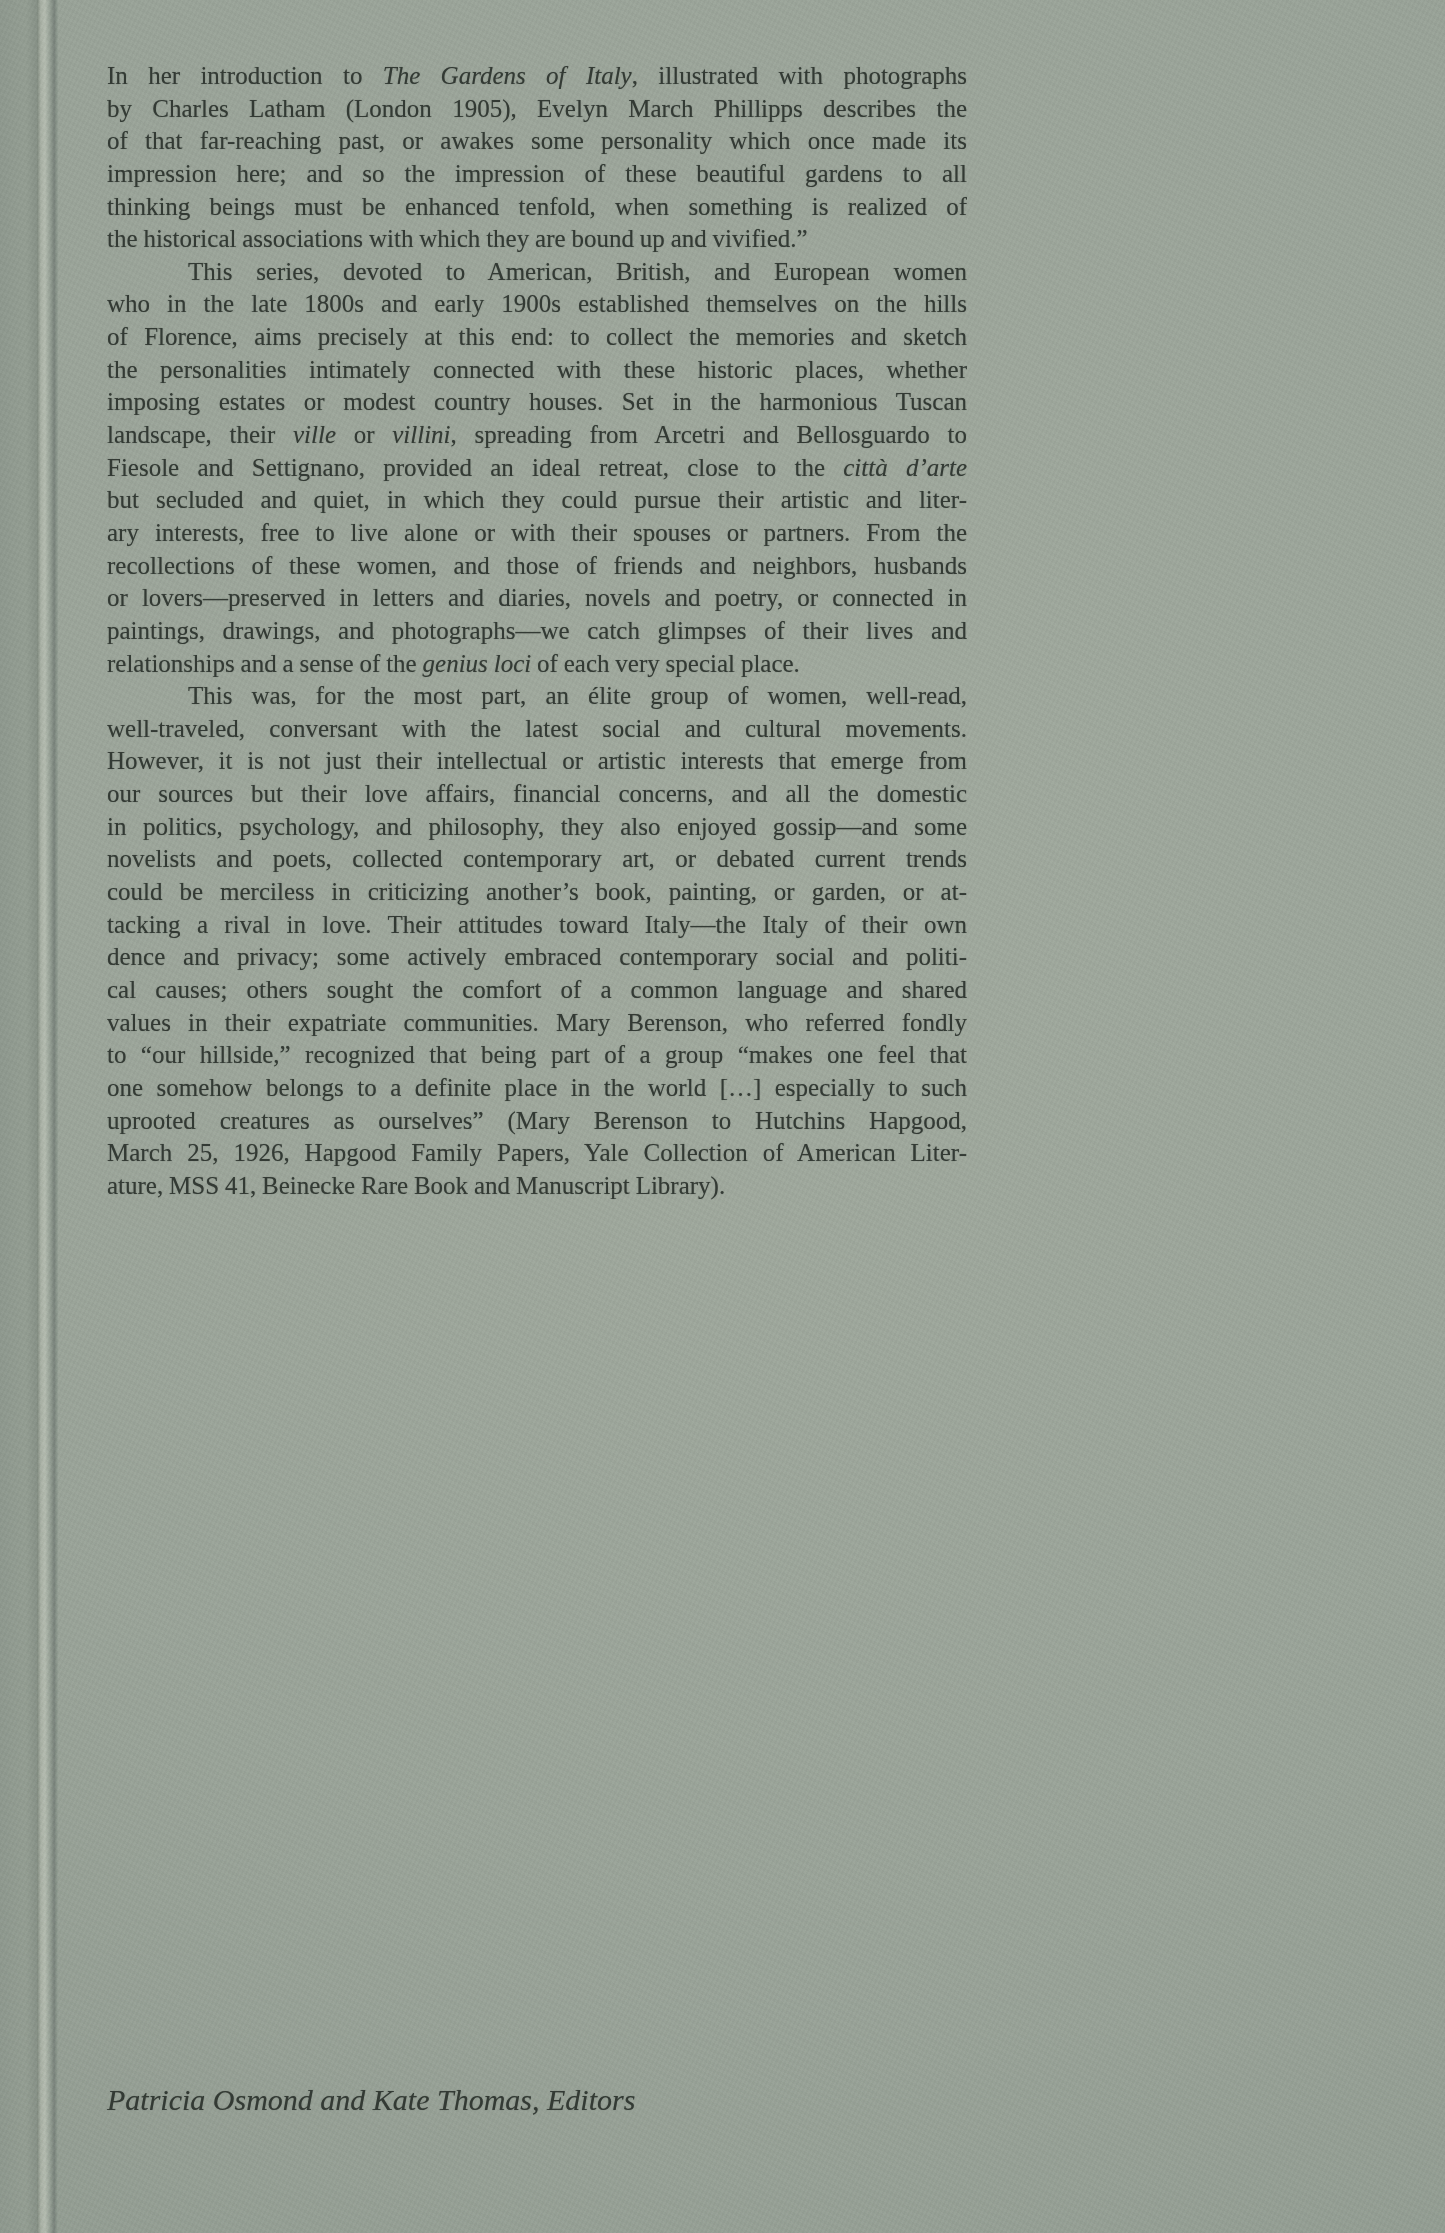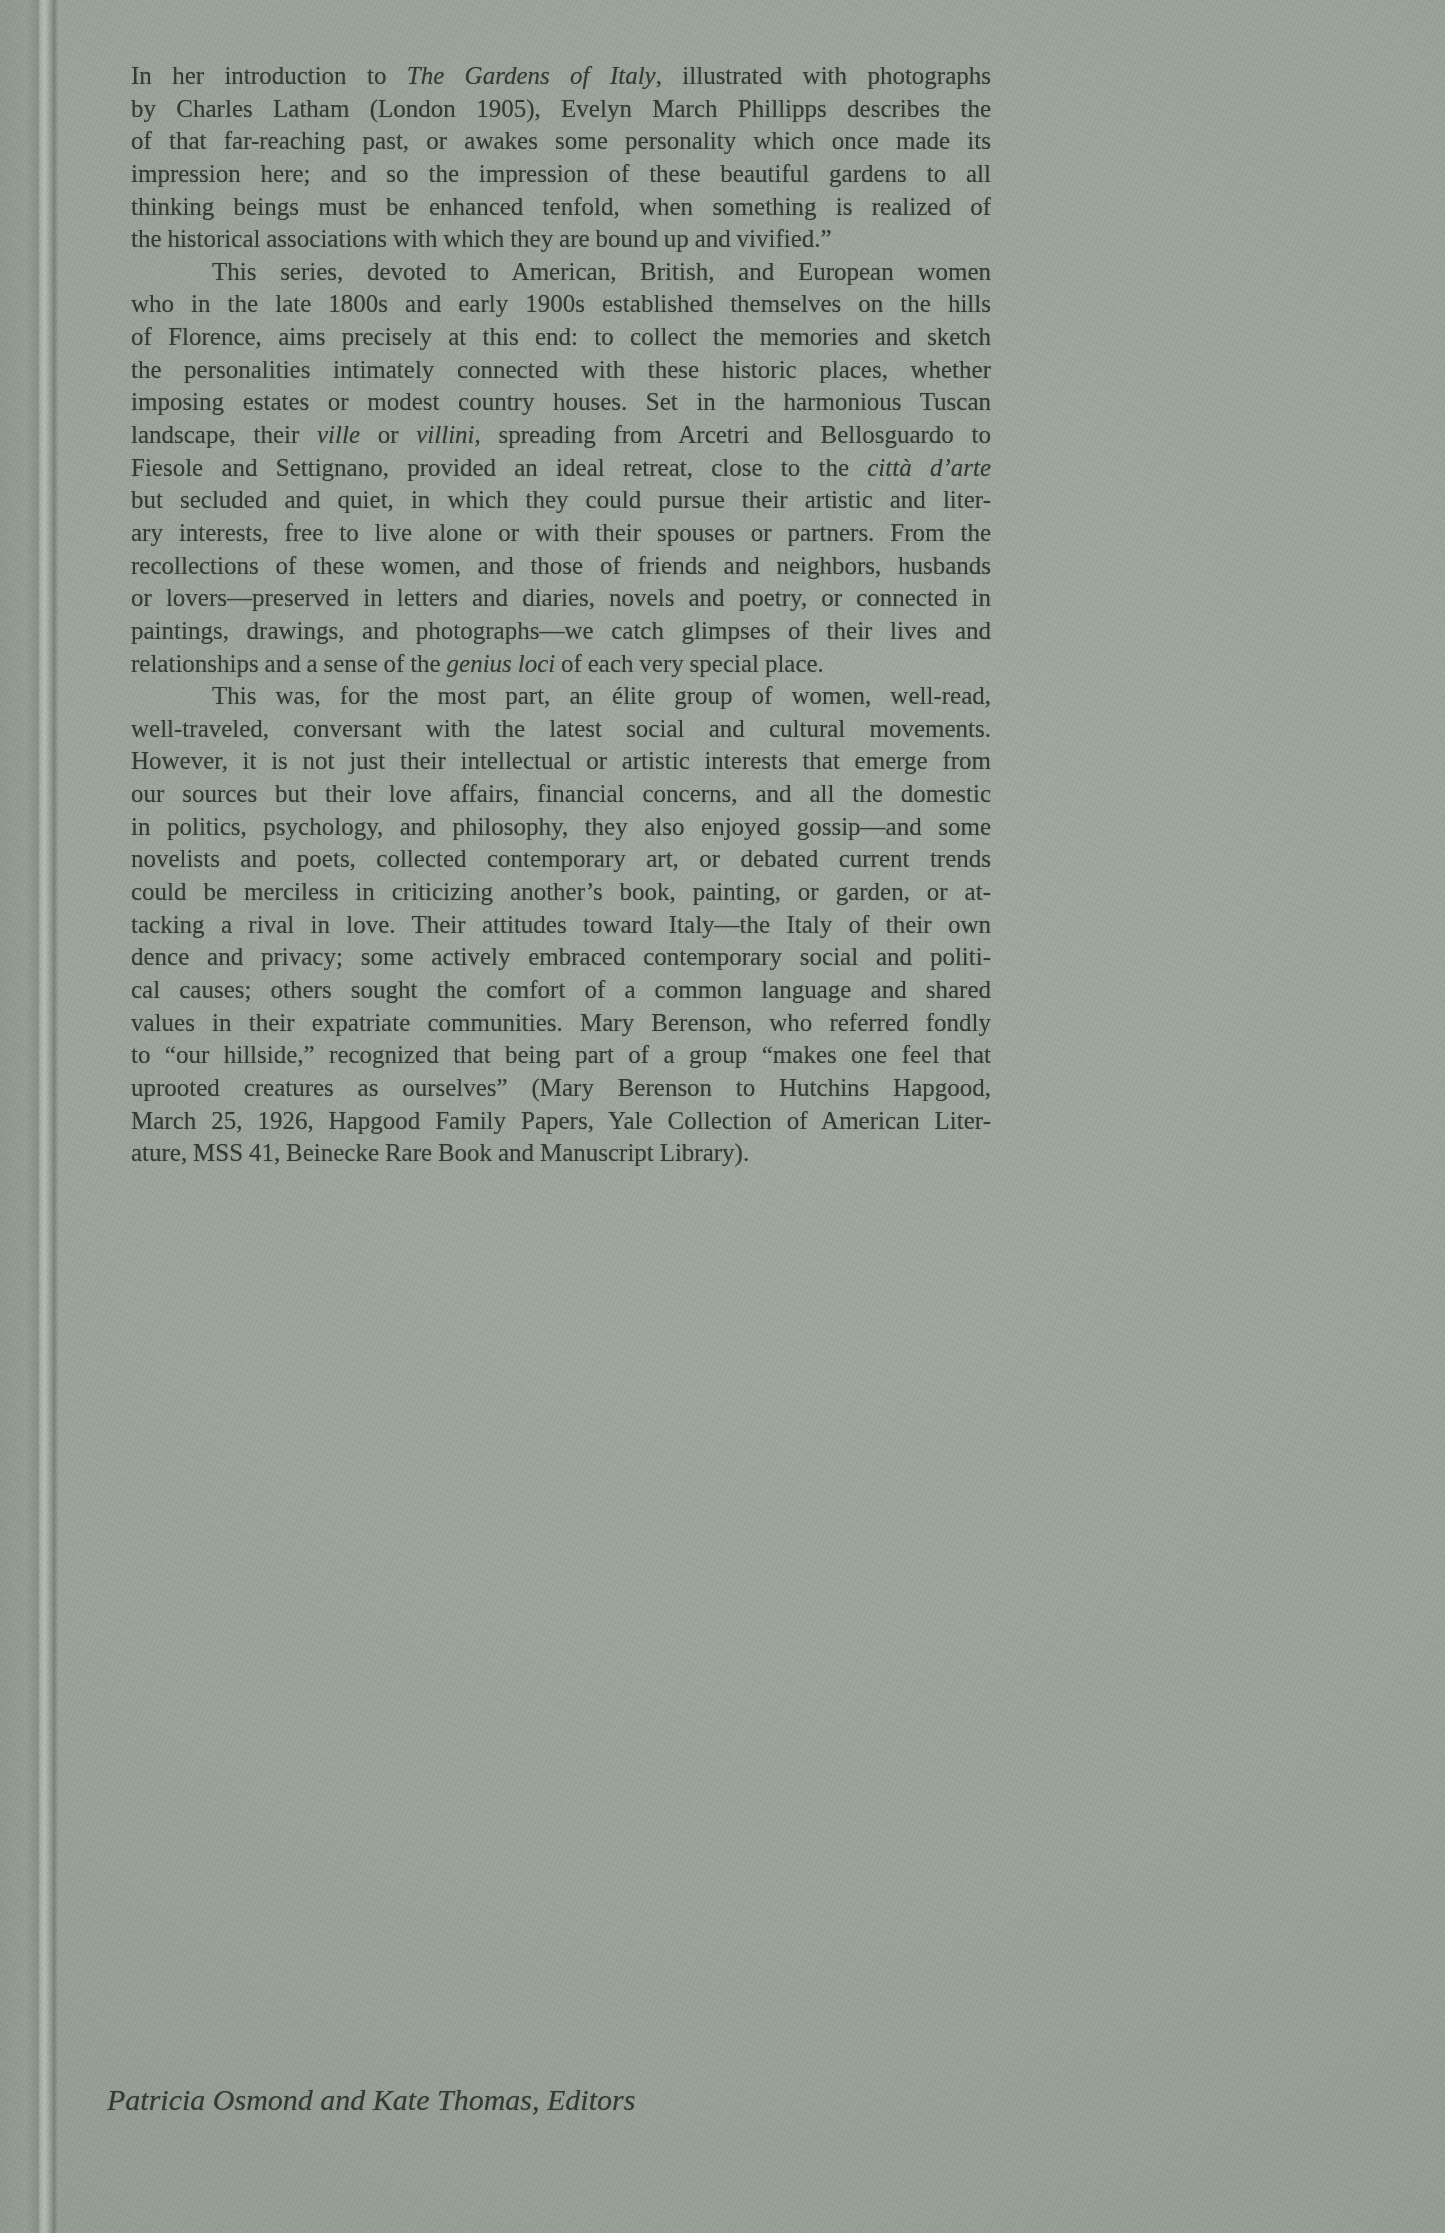--- a/index.html
+++ b/index.html
@@ -37,21 +37,20 @@
 
   .text-block {
     position: absolute;
     left: 107px;
     top: 60px;
     width: 860px;
     color: #333a34;
     font-size: 25px;
     text-shadow: 0 0 1px rgba(45,52,46,0.45);
     word-spacing: -0.4px;
-    margin-left: 24px;
   }
   .paragraph { margin: 0; padding: 0; }
   .line {
     height: 32.65px;
     line-height: 32.65px;
     text-align: justify;
     text-align-last: justify;
     white-space: normal;
     overflow: hidden;
   }
@@ -107,19 +106,20 @@
       <div class="line"><span>However, it is not just their intellectual or artistic interests that emerge from</span></div>
       <div class="line"><span>our sources but their love affairs, financial concerns, and all the domestic</span></div>
       <div class="line"><span>in politics, psychology, and philosophy, they also enjoyed gossip—and some</span></div>
       <div class="line"><span>novelists and poets, collected contemporary art, or debated current trends</span></div>
       <div class="line"><span>could be merciless in criticizing another’s book, painting, or garden, or at-</span></div>
       <div class="line"><span>tacking a rival in love. Their attitudes toward Italy—the Italy of their own</span></div>
       <div class="line"><span>dence and privacy; some actively embraced contemporary social and politi-</span></div>
       <div class="line"><span>cal causes; others sought the comfort of a common language and shared</span></div>
       <div class="line"><span>values in their expatriate communities. Mary Berenson, who referred fondly</span></div>
       <div class="line"><span>to “our hillside,” recognized that being part of a group “makes one feel that</span></div>
+      <div class="line"><span>one somehow belongs to a definite place in the world […] especially to such</span></div>
       <div class="line"><span>uprooted creatures as ourselves” (Mary Berenson to Hutchins Hapgood,</span></div>
       <div class="line"><span>March 25, 1926, Hapgood Family Papers, Yale Collection of American Liter-</span></div>
       <div class="line last"><span>ature, MSS 41, Beinecke Rare Book and Manuscript Library).</span></div>
     </div>
   </div>
 
 <div class="editors-line">Patricia Osmond and Kate Thomas, Editors</div>
 
 </body></html>

